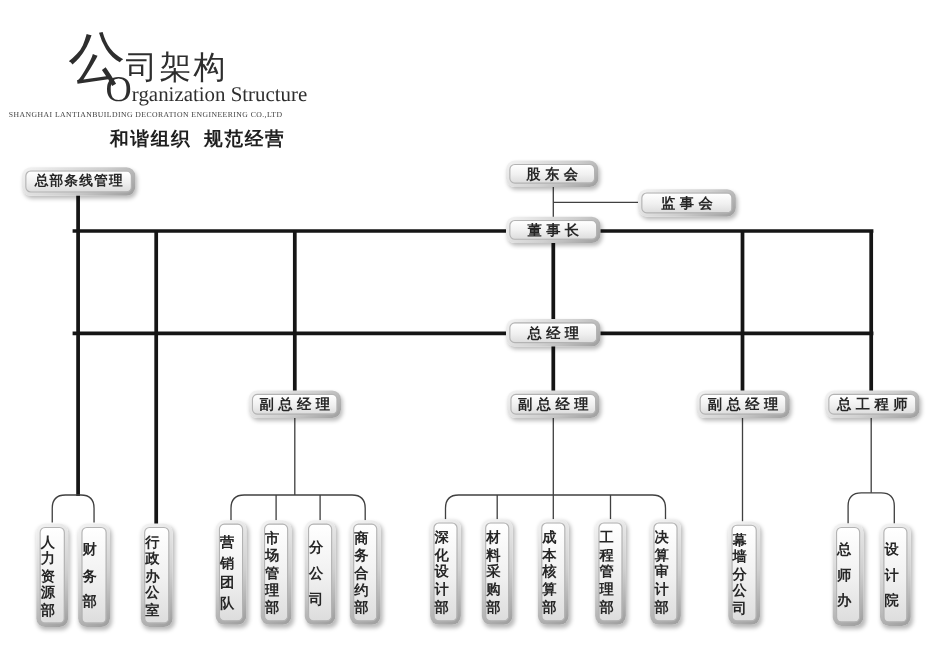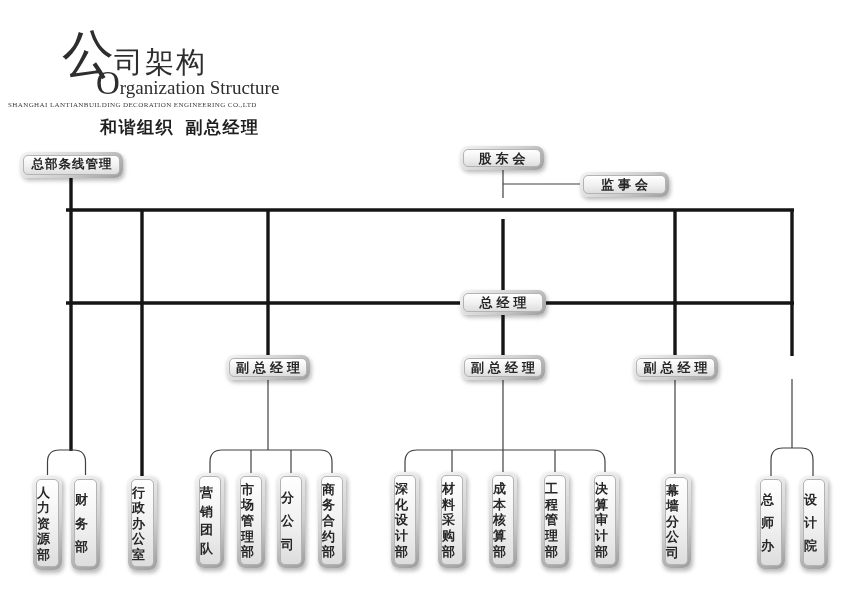--- a/index.html
+++ b/index.html
@@ -52,21 +52,21 @@
   <div class="logo">
     <div class="logo-zh">
       <span class="zh-head">公</span>
       <span class="zh-tail">司架构</span>
     </div>
     <div class="logo-en">
       <span class="en-head">O</span>
       <span class="en-tail">rganization Structure</span>
     </div>
     <div class="logo-company">SHANGHAI LANTIANBUILDING DECORATION ENGINEERING CO.,LTD</div>
-    <div class="logo-slogan">和谐组织  副总经理</div>
+    <div class="logo-slogan">和谐组织  规范经营</div>
   </div>
 
   <svg class="lines" width="850" height="601" viewBox="0 0 850 601">
     <g stroke="#151515" stroke-width="3.4" fill="none">
       <path d="M66,210 H794"></path>
       <path d="M66,303 H794"></path>
       <path d="M71,177 V451"></path>
       <path d="M142,210 V477"></path>
       <path d="M268,210 V356"></path>
       <path d="M503,219 V292"></path>
@@ -104,20 +104,25 @@
         <span class="lbl">股东会</span>
       </div>
   </div>
 
   <div class="node hbox" style="left:580px;top:172px;width:89px;height:25px">
     <div class="inner">
         <span class="lbl">监事会</span>
       </div>
   </div>
 
+  <div class="node hbox" style="left:460px;top:197px;width:86px;height:24px">
+    <div class="inner">
+        <span class="lbl">董事长</span>
+      </div>
+  </div>
 
   <div class="node hbox" style="left:460px;top:290px;width:86px;height:25px">
     <div class="inner">
         <span class="lbl">总经理</span>
       </div>
   </div>
 
   <div class="node hbox" style="left:226px;top:355px;width:84px;height:25px">
     <div class="inner">
         <span class="lbl">副总经理</span>
@@ -129,20 +134,25 @@
         <span class="lbl">副总经理</span>
       </div>
   </div>
 
   <div class="node hbox" style="left:633px;top:355px;width:85px;height:25px">
     <div class="inner">
         <span class="lbl">副总经理</span>
       </div>
   </div>
 
+  <div class="node hbox" style="left:750px;top:355px;width:86px;height:25px">
+    <div class="inner">
+        <span class="lbl">总工程师</span>
+      </div>
+  </div>
 
   <div class="node vbox" style="left:33px;top:476px;width:29px;height:94px">
     <div class="inner">
         <span>人</span>
         <span>力</span>
         <span>资</span>
         <span>源</span>
         <span>部</span>
       </div>
   </div>

